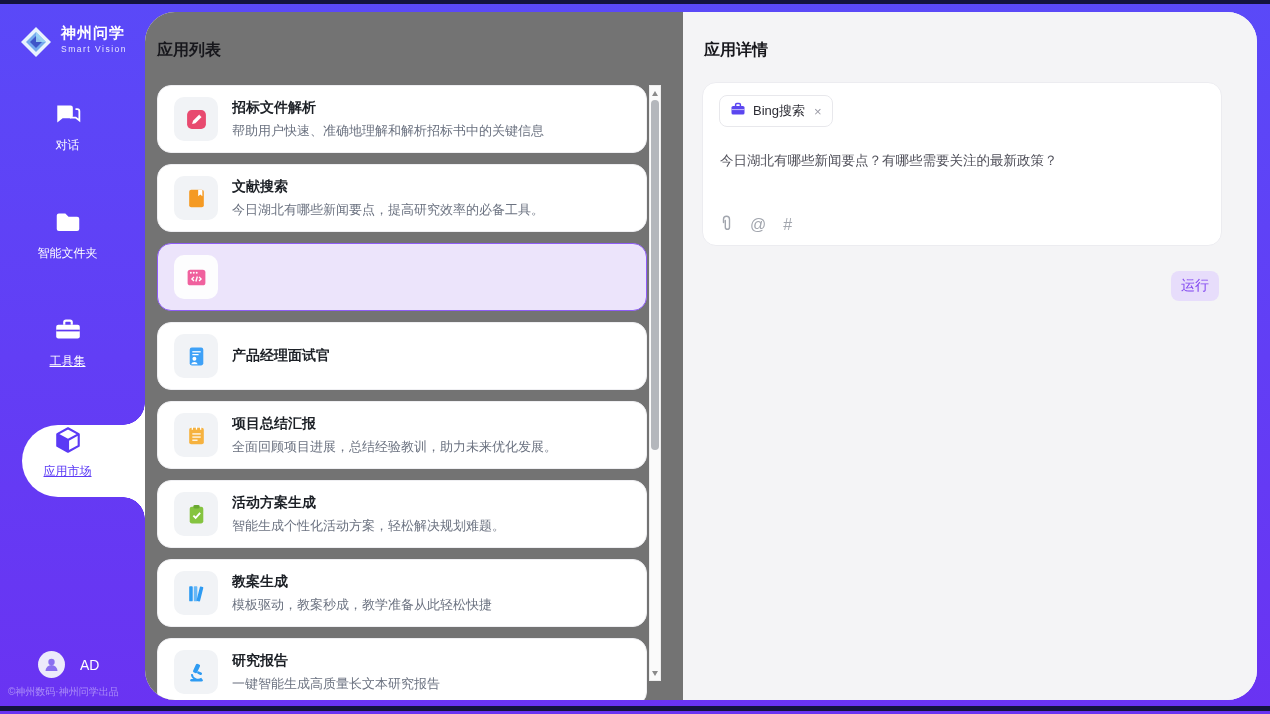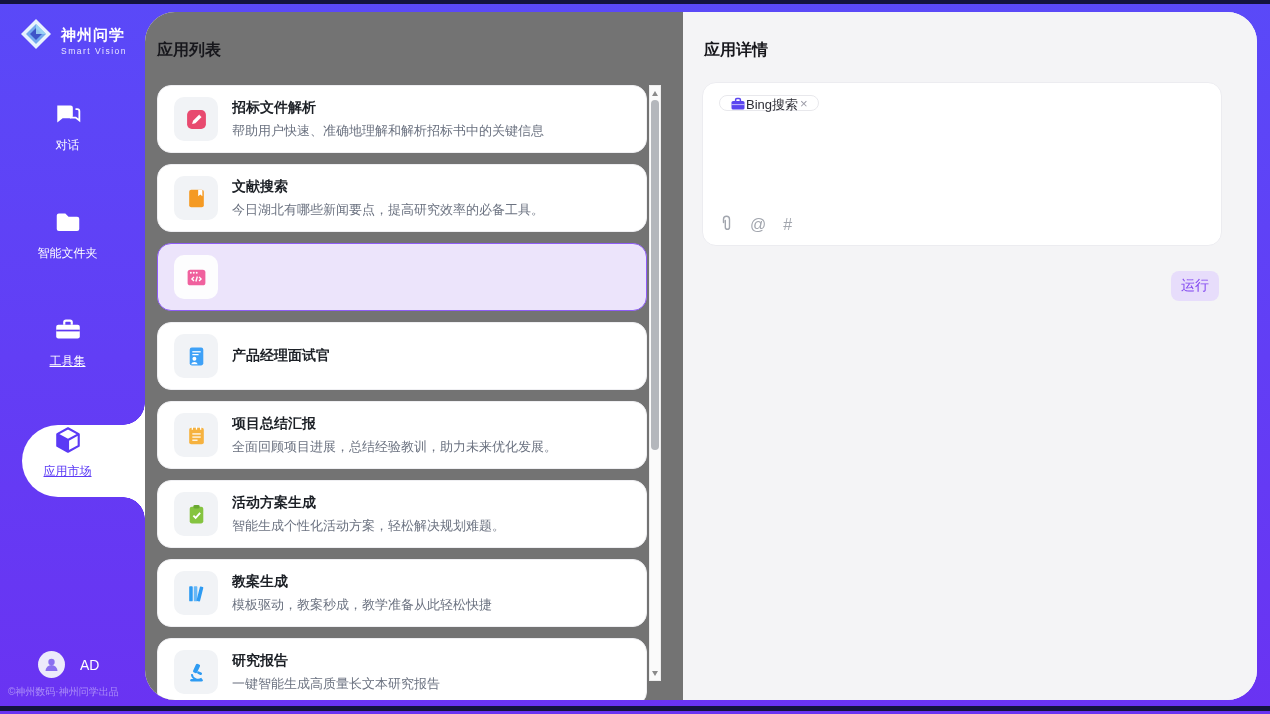--- a/index.html
+++ b/index.html
@@ -8,21 +8,21 @@
     position:relative;
     font-family:"Liberation Sans","DejaVu Sans",sans-serif;
     background:linear-gradient(180deg,#5a49f8 0%,#6a33f2 100%);
   }
   .dark-strip { position:absolute; left:0; width:1270px; background:#14143e; z-index:50; }
   .dark-top { top:0; height:4px; }
   .dark-bottom { top:706px; height:5px; }
 
   
   .sidebar { position:absolute; left:0; top:4px; width:145px; height:702px; z-index:10; }
-  .logo { position:absolute; left:18px; top:12px; display:flex; align-items:flex-end; gap:7px; }
+  .logo { position:absolute; left:18px; top:20px; display:flex; align-items:flex-start; gap:7px; }
   .logo-text .cn { color:#fff; font-size:15px; font-weight:700; letter-spacing:1px; }
   .logo-text .en { color:#e8e6ff; font-size:8.5px; letter-spacing:1.5px; margin-top:1px; }
   .nav-item { position:absolute; left:0; width:135px; height:74px; text-align:center; cursor:pointer; z-index:3; }
   .nav-icon { display:inline-block; height:30px; }
   .nav-label { display:block; margin-top:4px; font-size:12px; color:#fff; }
   .nav-label.u { text-decoration:underline; }
   .nav-item.active .nav-label { color:#5b3af5; }
   .active-bubble { position:absolute; left:22px; right:0; top:421px; height:72px;
     background:#fff; border-radius:36px 0 0 36px; z-index:2; }
   .active-bubble::before, .active-bubble::after { content:""; position:absolute; right:0; width:22px; height:22px; }
@@ -58,22 +58,22 @@
   .sb-arrow { position:absolute; left:0; width:10px; height:12px; display:flex; align-items:center; justify-content:center; cursor:pointer; }
   .sb-arrow.up { top:1px; }
   .sb-arrow.down { bottom:1px; }
   .tri-up { width:0; height:0; border-left:3.5px solid transparent; border-right:3.5px solid transparent; border-bottom:5px solid #8a8a8a; }
   .tri-down { width:0; height:0; border-left:3.5px solid transparent; border-right:3.5px solid transparent; border-top:5px solid #8a8a8a; }
   .sb-thumb { position:absolute; left:1px; top:14px; width:8px; height:350px; background:#b4b7bc; border-radius:4px; cursor:grab; }
 
   
   .detail-card { position:absolute; left:19px; top:70px; width:520px; height:164px;
     background:#fff; border:1px solid #ececf0; border-radius:14px; }
-  .tag { position:absolute; left:16px; top:12px; height:16px; display:inline-flex; 
-    padding:0 10px; background:#fff; border:1px solid #e8e8ec; border-radius:8px; cursor:pointer; }
+  .tag { position:absolute; left:16px; top:12px; height:32px; display:inline-flex; align-items:center;
+    gap:7px; padding:0 10px; background:#fff; border:1px solid #e8e8ec; border-radius:8px; cursor:pointer; }
   .tag-label { font-size:13px; color:#2c2c34; }
   .tag-close { font-size:13px; color:#9b9ba6; margin-left:2px; cursor:pointer; }
   .query-text { position:absolute; left:17px; top:69px; width:480px; font-size:13.5px; color:#50505a; }
   .tools { position:absolute; left:17px; top:132px; display:flex; align-items:center; gap:17px; }
   .tool { color:#a2a6ae; font-size:16px; line-height:16px; cursor:pointer; }
   .run-btn { position:absolute; right:38px; top:259px; width:48px; height:30px; border-radius:8px;
     background:#e7ddfb; color:#8247f0; font-size:14px; display:flex; align-items:center; justify-content:center; cursor:pointer; }
 </style>
 </head>
 <body>
@@ -301,20 +301,21 @@
           <svg width="16" height="16" viewBox="0 0 16 16">
             <rect x="1.5" y="5" width="13" height="8.6" rx="1.6" fill="#5b46f0"></rect>
             <path d="M5.6 5 v-1.3 a1.2 1.2 0 0 1 1.2 -1.2 h2.4 a1.2 1.2 0 0 1 1.2 1.2 v1.3" stroke="#5b46f0" stroke-width="1.5" fill="none"></path>
             <line x1="1.5" y1="8.6" x2="14.5" y2="8.6" stroke="#cfc8fb" stroke-width="0.9"></line>
           </svg>
         </span>
         <span class="tag-label">Bing搜索</span>
         <span class="tag-close">×</span>
       </div>
 
+      <div class="query-text">今日湖北有哪些新闻要点？有哪些需要关注的最新政策？</div>
 
       <div class="tools">
         <span class="tool">
           <svg width="13" height="17" viewBox="0 0 13 17">
             <path d="M3.5 7.5 V4.2 a3 3 0 0 1 6 0 v8 a2.1 2.1 0 0 1 -4.2 0 V5.5" stroke="#a2a6ae" stroke-width="1.4" fill="none" stroke-linecap="round"></path>
           </svg>
         </span>
         <span class="tool">@</span>
         <span class="tool">#</span>
       </div>

